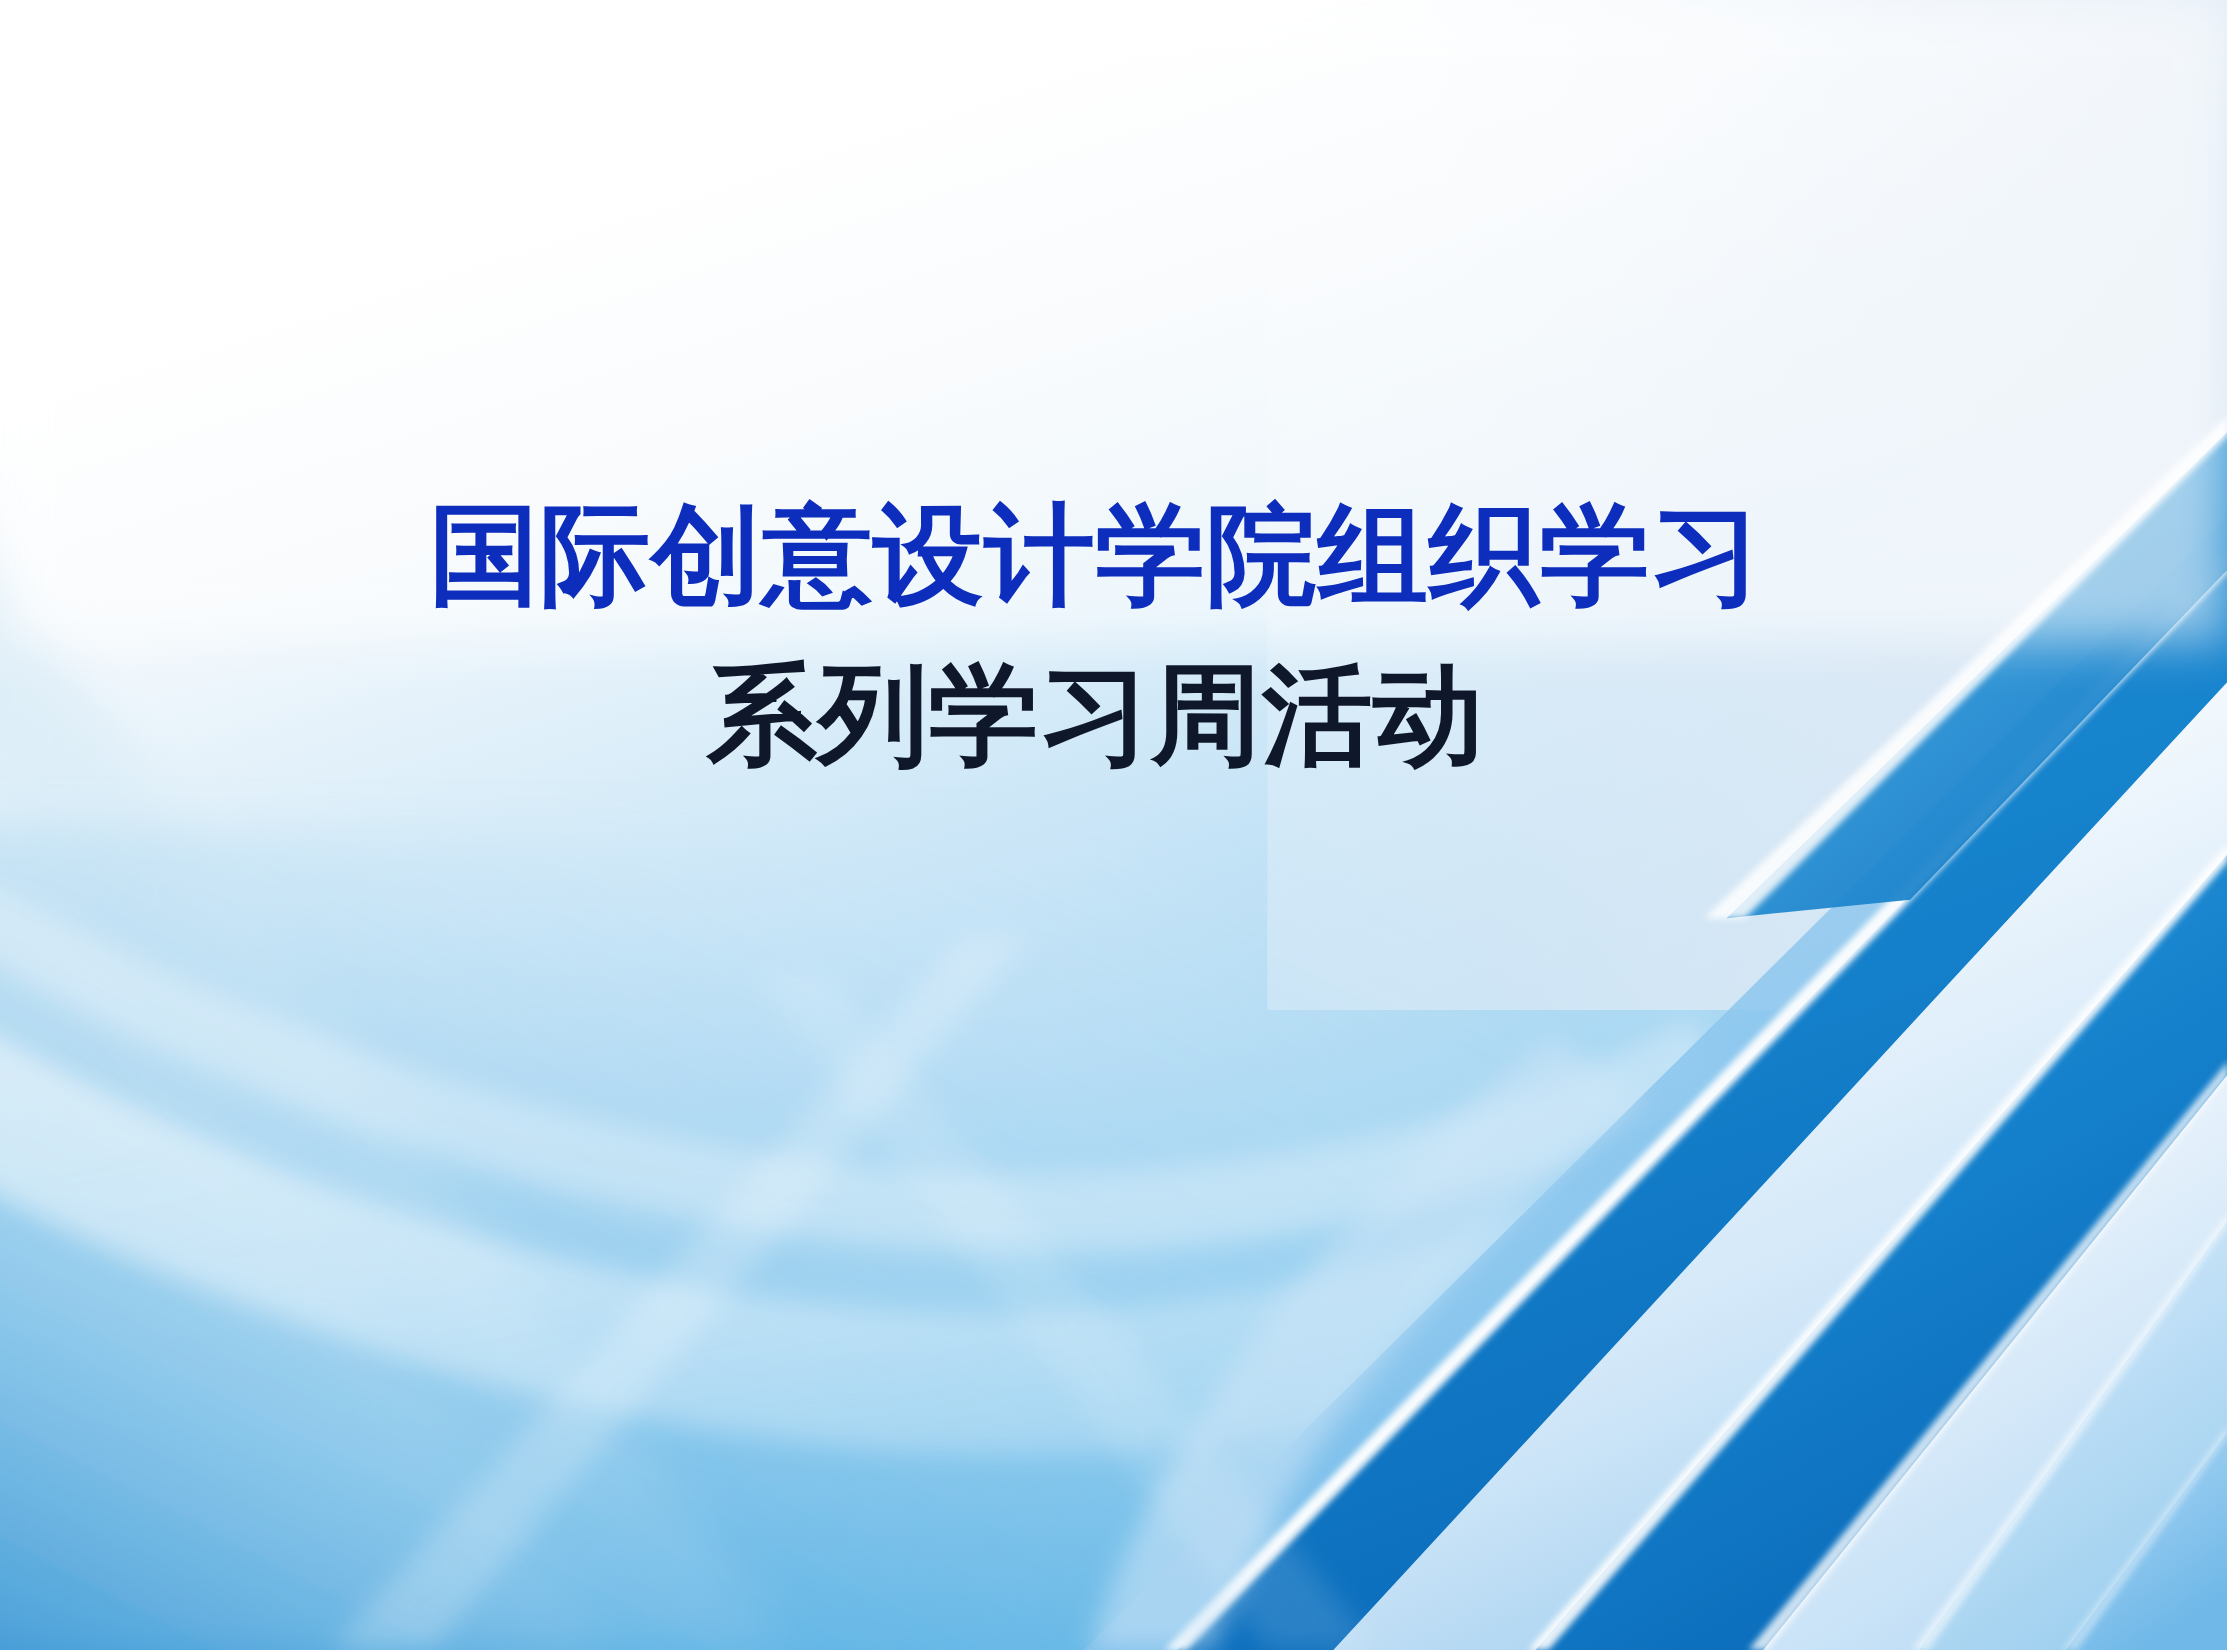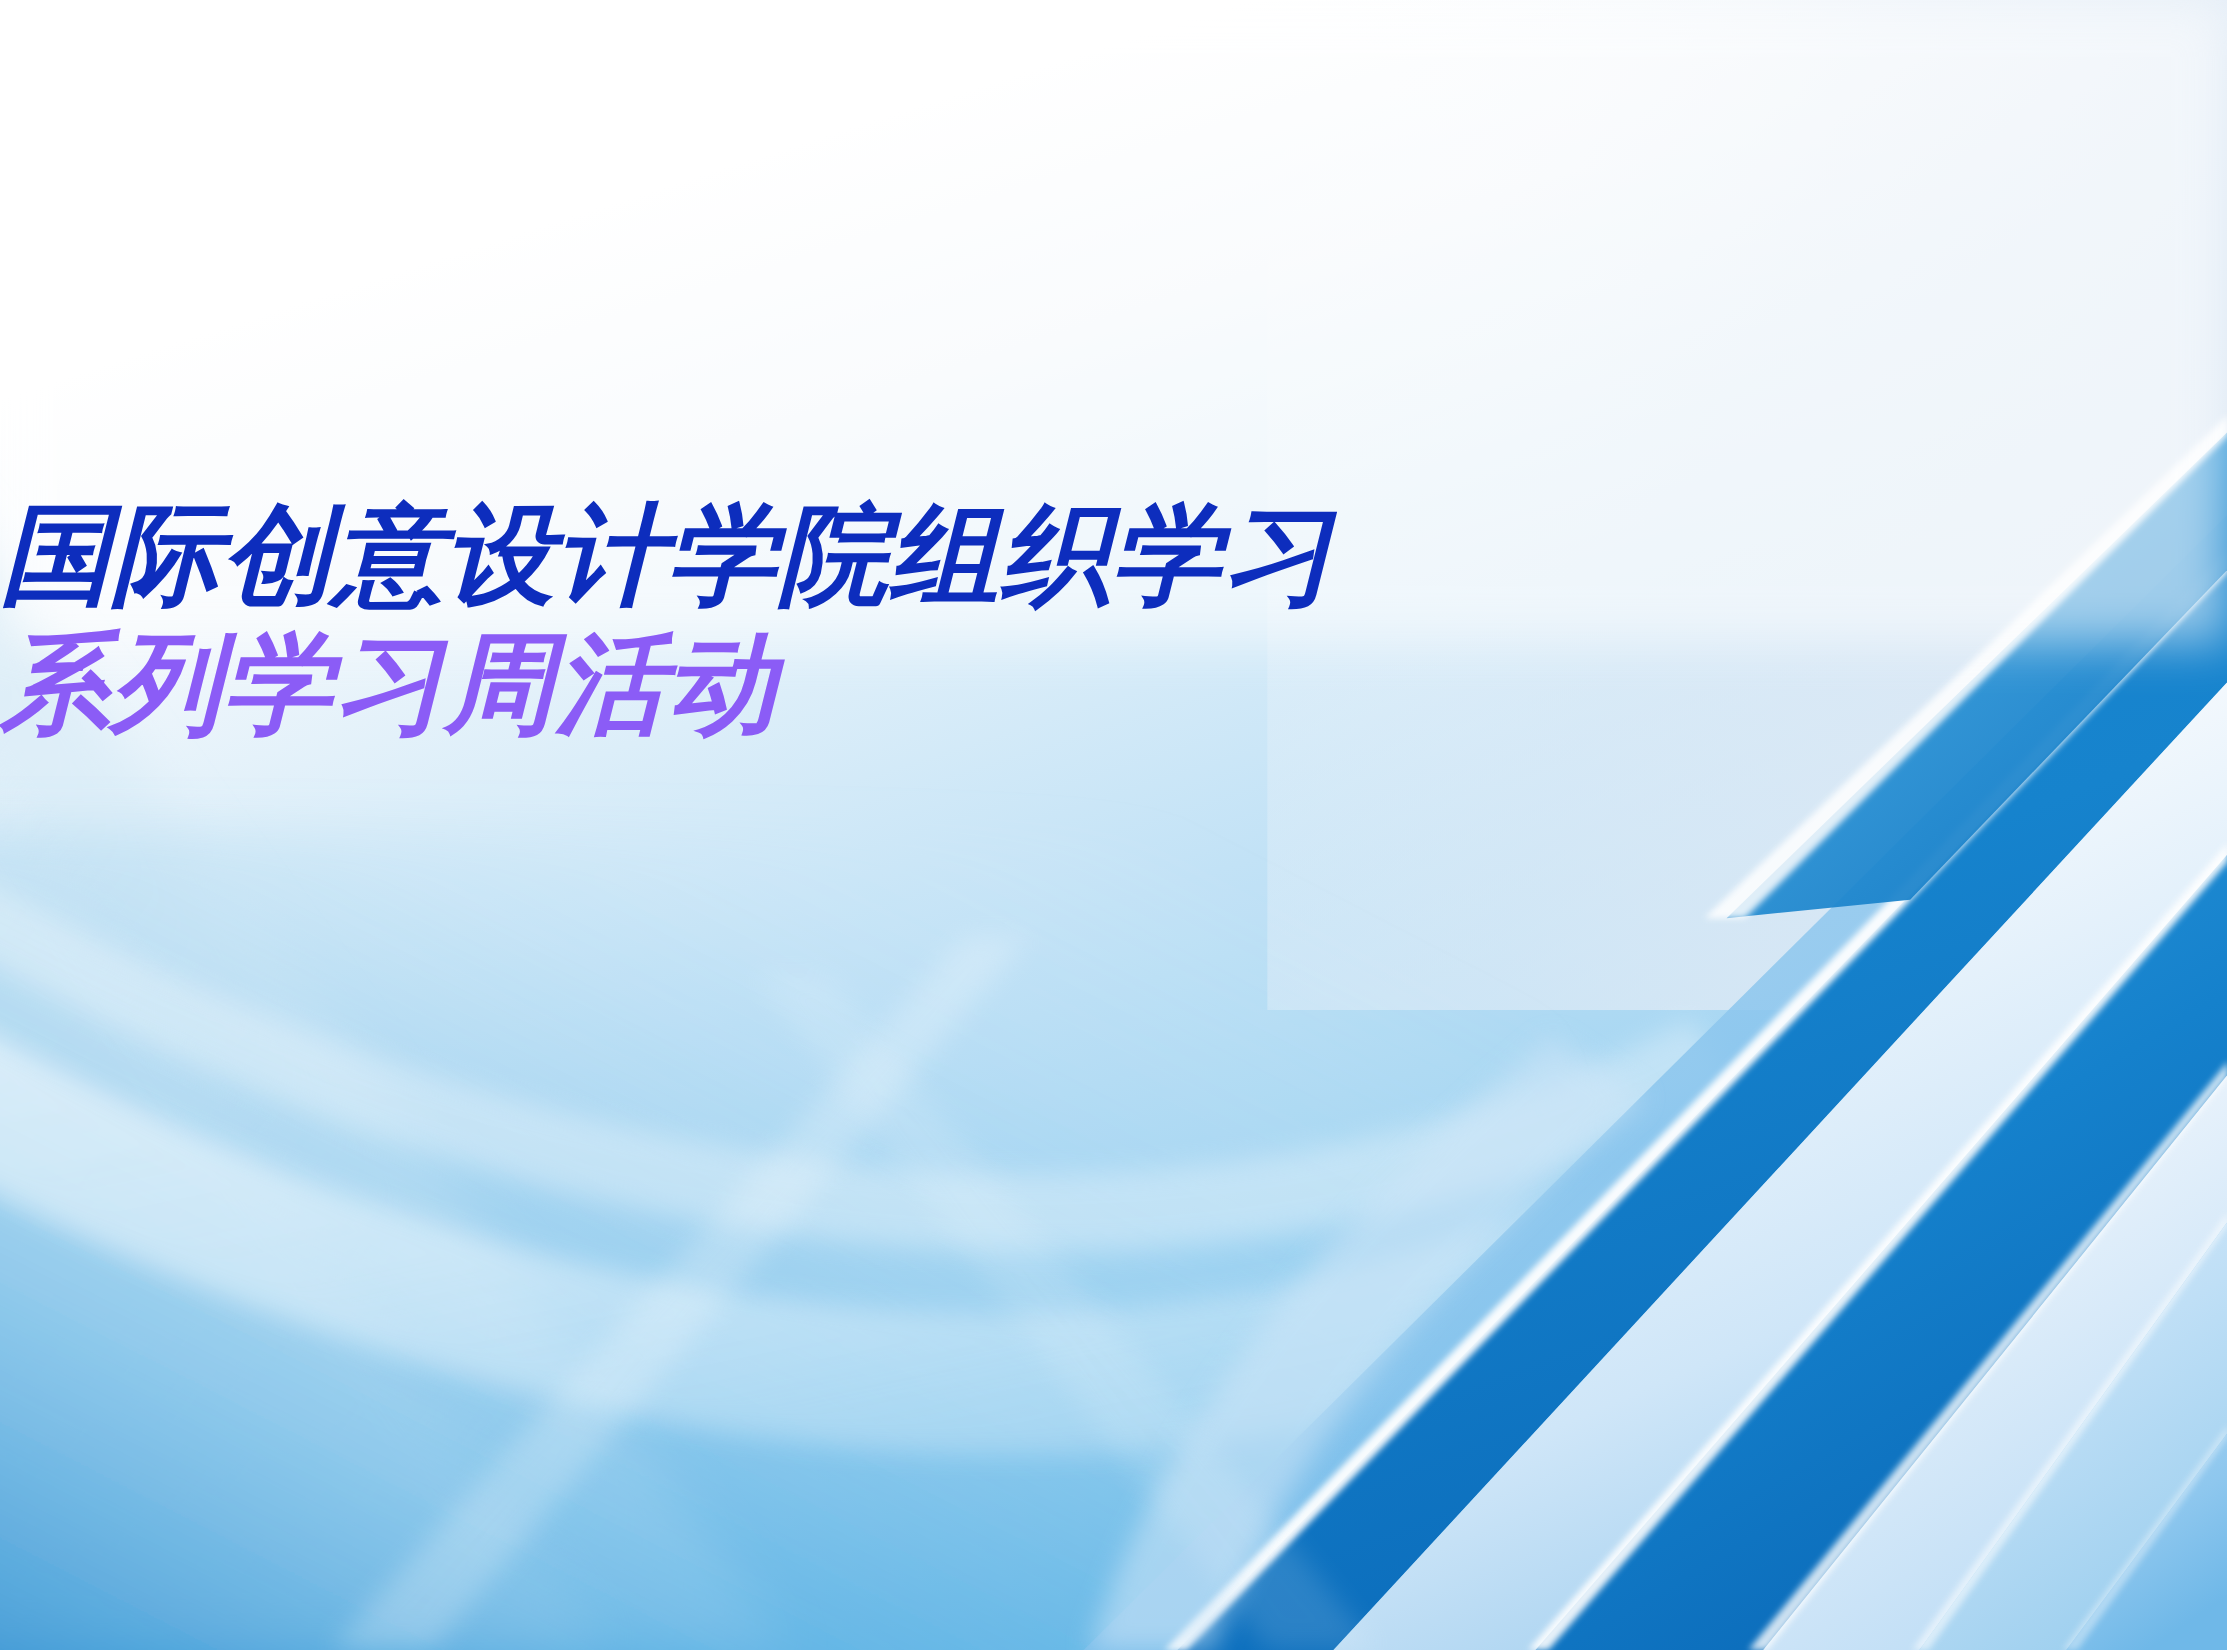--- a/index.html
+++ b/index.html
@@ -26,24 +26,23 @@
     width: 100%;
     height: 100%;
     display: block;
   }
 
   #title-block {
     position: absolute;
     left: 0;
     top: 491px;
     width: 2191px;
-    text-align: left;
+    text-align: center;
     z-index: 5;
     pointer-events: none;
-    font-style: italic;
   }
 
   .title-line {
     display: block;
     color: #0d2dbd;
     font-weight: 700;
     font-size: 114px;
     line-height: 123px;
     letter-spacing: 0.01em;
     white-space: nowrap;
@@ -209,17 +208,17 @@
 
       <polygon points="820,1060 900,1060 1500,1797 1380,1797" fill="#ffffff" opacity="0.12" filter="url(#fSoftLight)"></polygon>
 
       <rect x="0" y="0" width="2426" height="700" fill="#ffffff" opacity="0.55" filter="url(#fSoft)"></rect>
 
     </g>
   </svg>
 
   <div id="title-block">
     <span class="title-line l1" style="color: rgb(13, 45, 189);">国际创意设计学院组织学习</span>
-    <span class="title-line l3" style="color: #8b5cf6;">系列学习周活动</span>
+    <span class="title-line l3" style="color: #0f172a; margin-top: 31px;">系列学习周活动</span>
   </div>
 
 </div>
 
 
 </body></html>

